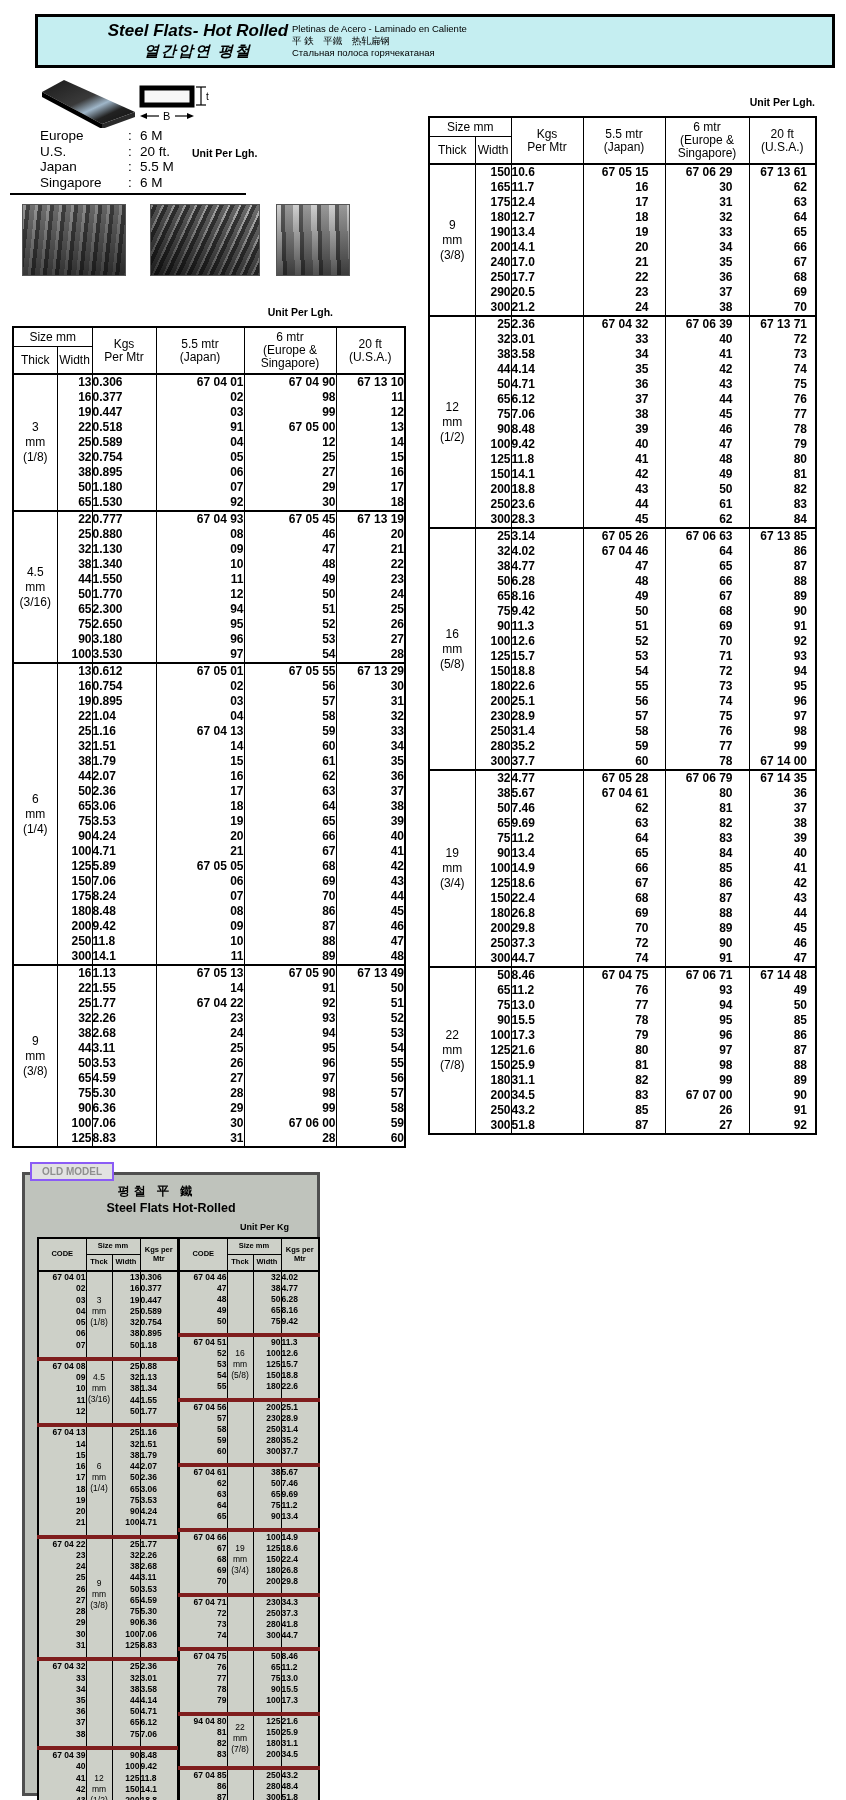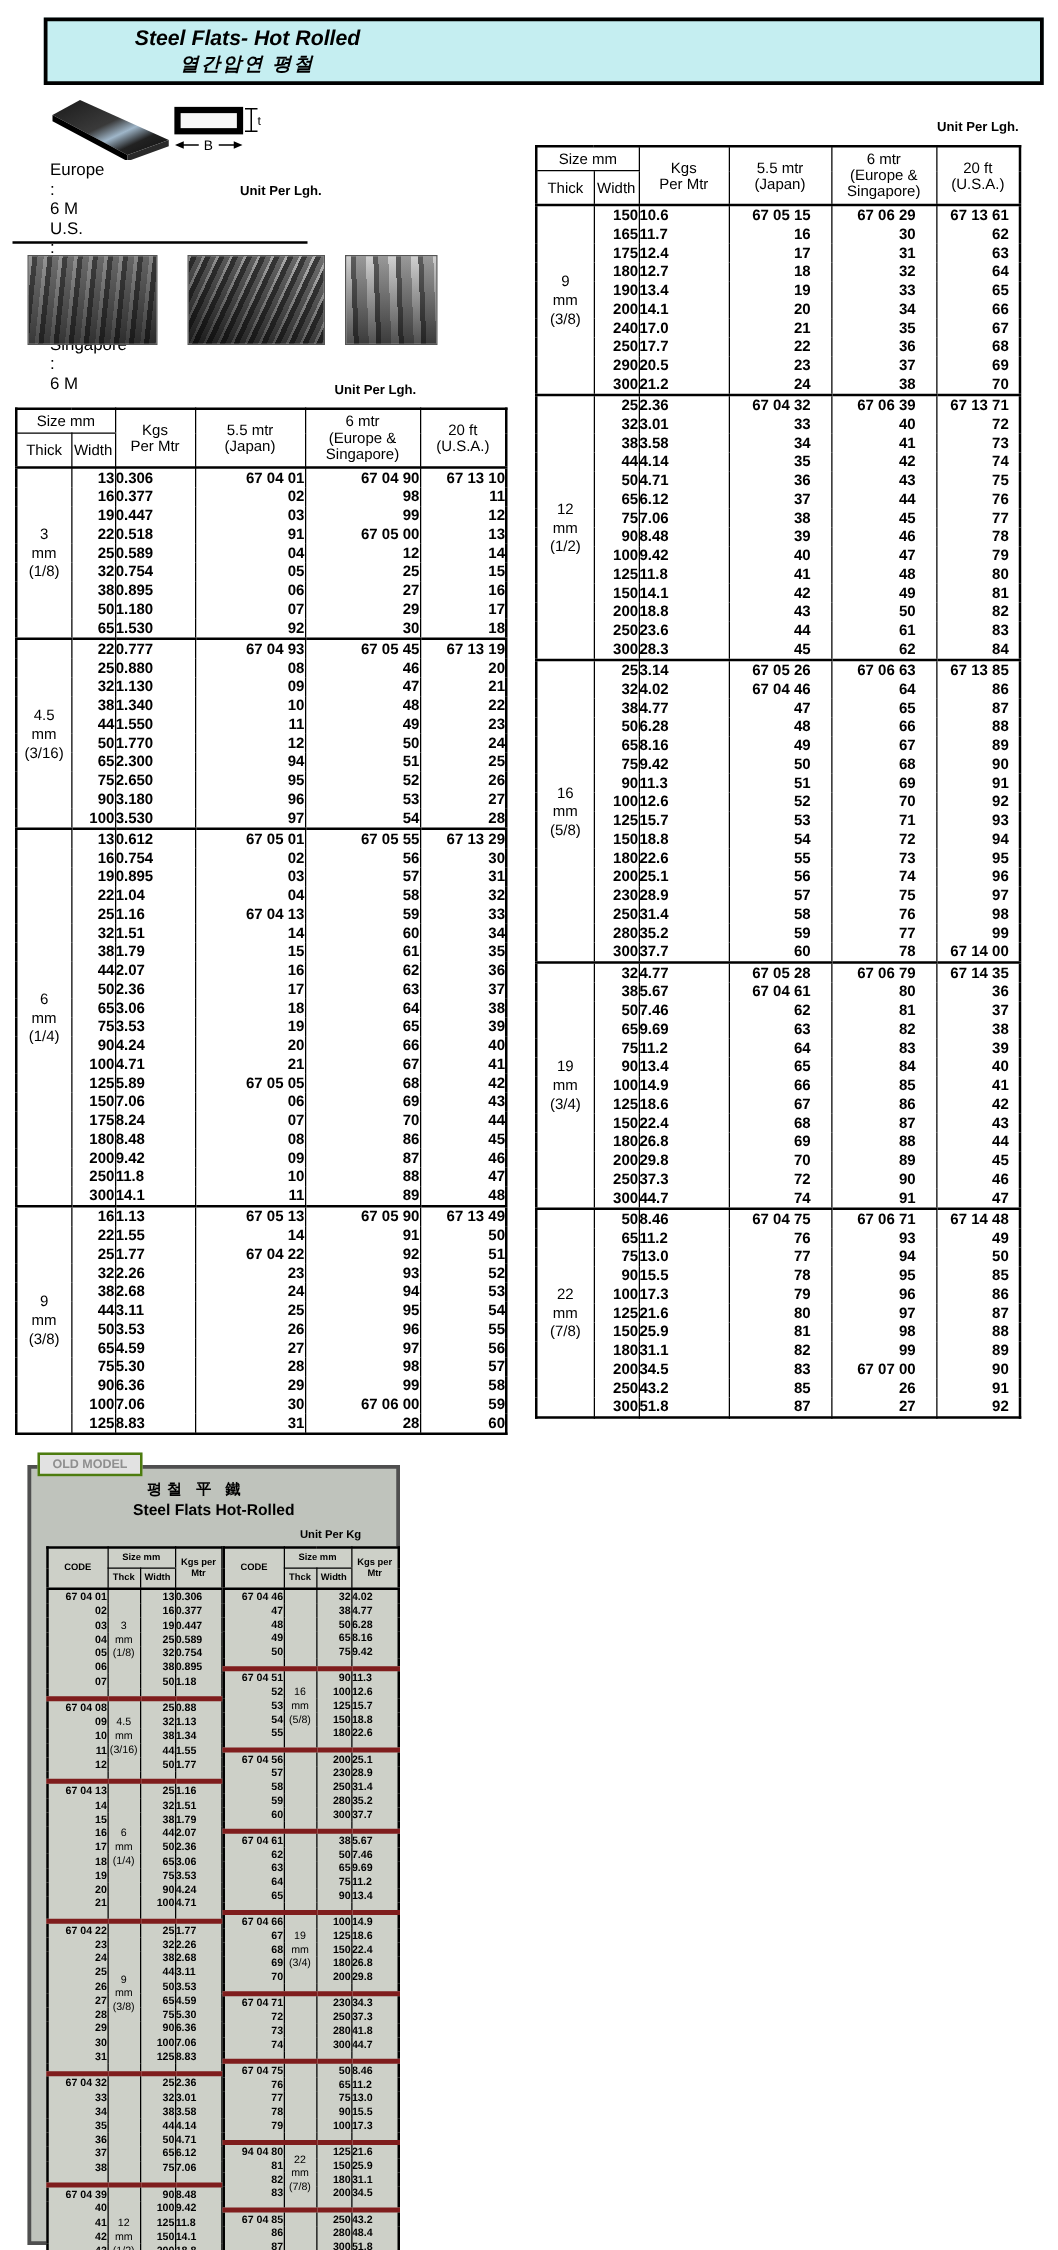--- a/index.html
+++ b/index.html
@@ -11,21 +11,21 @@
   #header-box{left:35px;top:14px;width:800px;height:54px;background:#c5eef1;
               border:3px solid #000;box-sizing:border-box;}
   #title-en{left:38px;top:4px;width:244px;text-align:center;font-weight:bold;font-style:italic;font-size:17px;}
   #title-ko{left:38px;top:25px;width:244px;text-align:center;font-weight:bold;font-style:italic;font-size:15px;letter-spacing:2px;}
   #alt-block{left:254px;top:6px;font-size:9.5px;line-height:12px;white-space:pre-line;}
 
   
   #bar-svg{left:38px;top:76px;}
   #sect-svg{left:138px;top:84px;}
   #lengths{left:40px;top:128px;width:190px;font-size:13.5px;line-height:15.5px;}
-  .len-row{display:flex;flex-direction:column;}
+  .len-row{display:flex;}
   .len-region{width:88px;}
   .len-colon{width:12px;}
   .unit-label{font-weight:bold;font-size:10.5px;}
   #unit-lgh-1{left:192px;top:147px;}
   #rule-1{left:10px;top:193px;width:236px;height:2px;background:#000;}
   .photo{top:204px;height:72px;border:1px solid #555;box-sizing:border-box;}
   #photo-1{left:22px;width:104px;
     background:repeating-linear-gradient(96deg,#cfcfcf 0 3px,#5a5a5a 3px 7px,#9a9a9a 7px 12px),
                linear-gradient(170deg,#bbb,#444);background-blend-mode:multiply;}
   #photo-2{left:150px;width:110px;
@@ -55,21 +55,21 @@
   .k{text-align:left;padding-left:10px;}
   .c{text-align:right;padding-right:20px;}
   .u{text-align:right;padding-right:12px;}
   #right-table .c{padding-right:16px;}
   #right-table .u{padding-right:8px;}
 
   
   #old-box{left:22px;top:1172px;width:298px;height:624px;background:#bfc3bc;
            border:3px solid #4f4f4f;box-sizing:border-box;}
   #old-tab{left:30px;top:1162px;background:#e2e2e2;color:#8f8f8f;font-weight:bold;font-size:10px;
-           padding:2px 10px;border:2px solid #4d7c0f;z-index:3;}
+           padding:2px 10px;border:2px solid #8b5cf6;z-index:3;}
   #old-title-cjk{left:0;top:8px;width:264px;text-align:center;font-weight:bold;font-size:12px;letter-spacing:4px;}
   #old-title-en{left:0;top:26px;width:292px;text-align:center;font-weight:bold;font-size:12.5px;}
   #old-unit{left:0;top:47px;width:264px;text-align:right;font-weight:bold;font-size:9px;}
   #old-tables{left:12px;top:62px;display:flex;}
   .old-table{border-collapse:collapse;table-layout:fixed;border:2px solid #000;background:#cdd0c8;width:140px;}
   #old-right{margin-left:-1px;}
   .old-table th,.old-table td{border-left:1px solid #000;padding:0;overflow:hidden;}
   .old-table thead{border-bottom:2px solid #000;}
   .old-table th{font-size:7.5px;font-weight:bold;white-space:pre-line;line-height:8.5px;}
   .o-h1{height:15px;} .o-h2{height:15px;}
@@ -85,20 +85,23 @@
   .okg{text-align:left;padding-left:3px;}
 </style>
 </head>
 <body>
 
 <div id="canvas">
 
   <div class="abs" id="header-box">
     <div class="abs" id="title-en">Steel Flats- Hot Rolled</div>
     <div class="abs" id="title-ko">열간압연 평철</div>
+    <div class="abs" id="alt-block">Pletinas de Acero - Laminado en Caliente
+平 鉄　平鐵　热轧扁钢
+Стальная полоса горячекатаная</div>
   </div>
 
   <svg class="abs" id="bar-svg" width="100" height="52" viewBox="0 0 100 52">
     <defs>
       <linearGradient id="barg" x1="0" y1="0" x2="1" y2="1">
         <stop offset="0" stop-color="#1a1a1a"></stop>
           <stop offset="0.45" stop-color="#3a3a3a"></stop>
         <stop offset="0.6" stop-color="#9fb6c9"></stop>
           <stop offset="0.75" stop-color="#222"></stop>
         <stop offset="1" stop-color="#101010"></stop>

